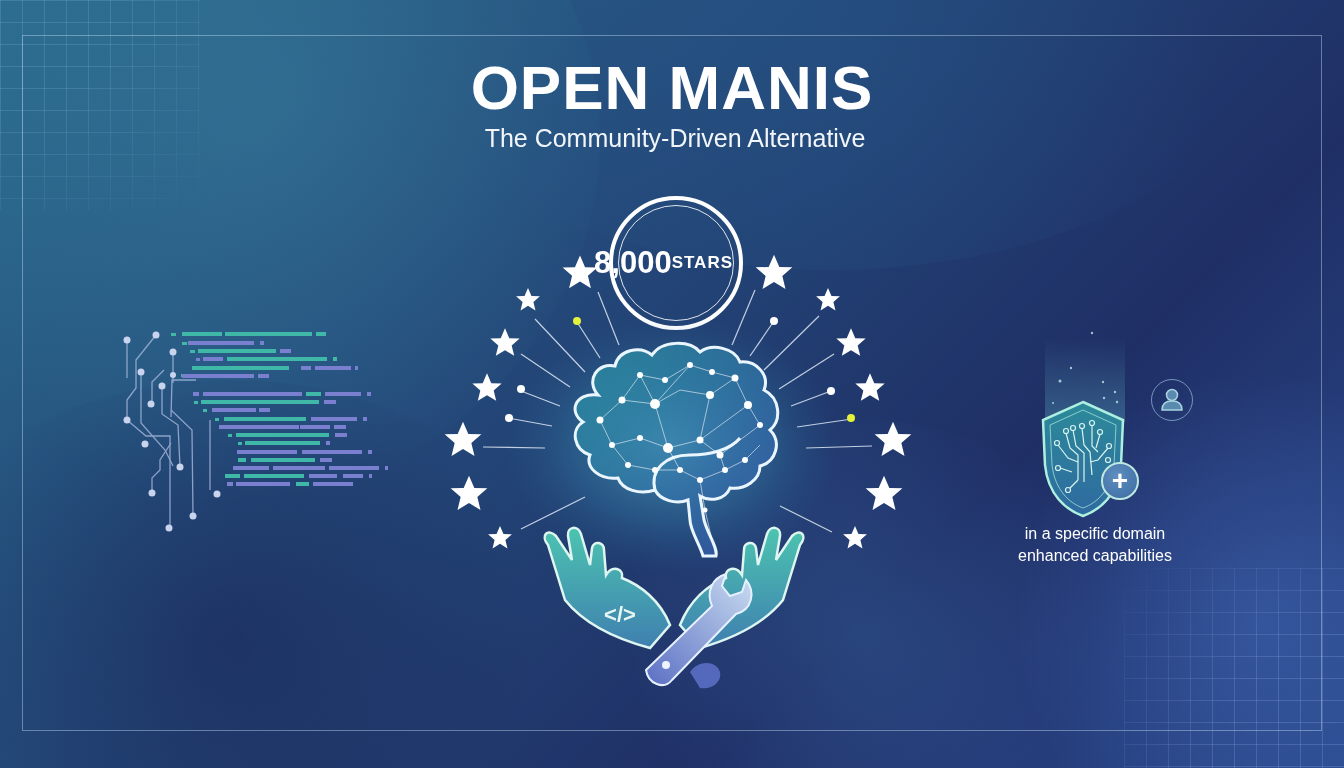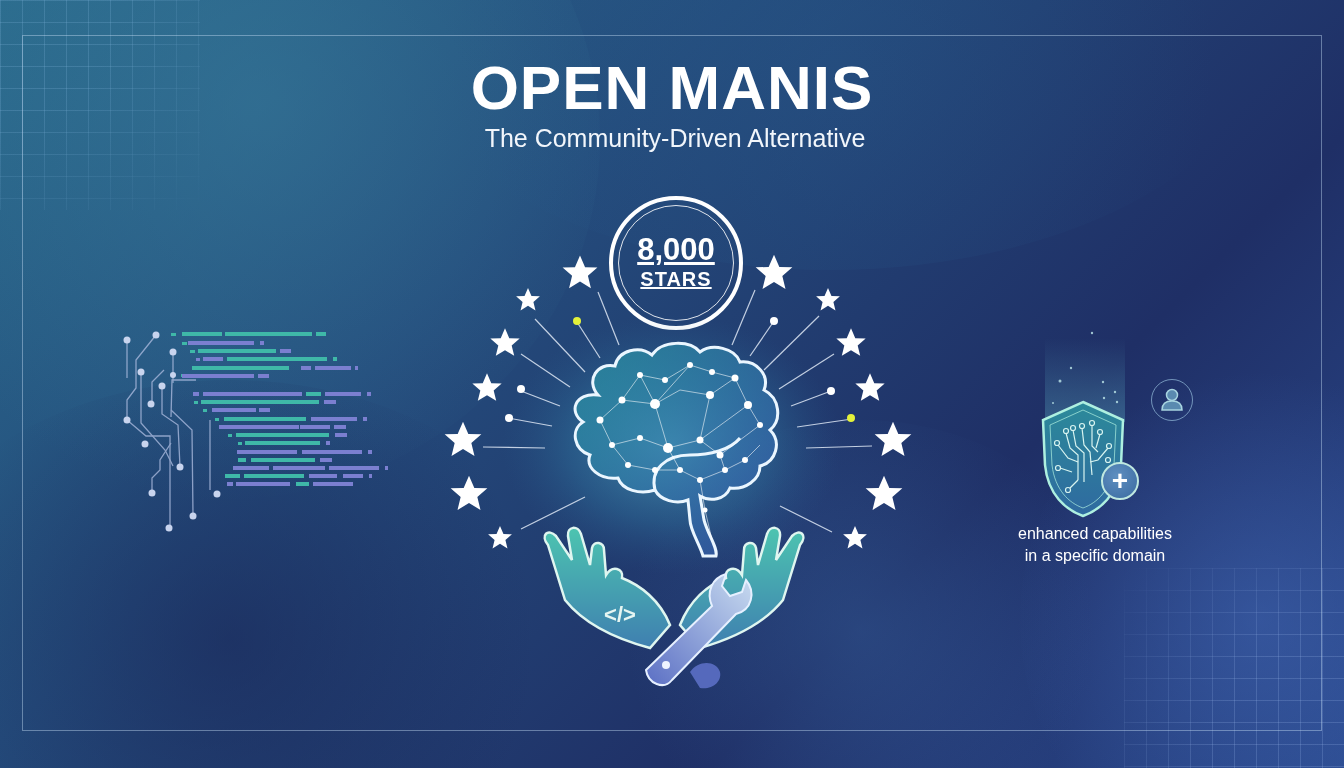--- a/index.html
+++ b/index.html
@@ -28,23 +28,23 @@
     background-size:22px 22px;
     -webkit-mask-image: radial-gradient(circle at 100% 100%, #000 45%, transparent 100%);
     mask-image: radial-gradient(circle at 100% 100%, #000 45%, transparent 100%);
   }
   .frame { position:absolute; left:22px; top:35px; width:1300px; height:696px; border:1px solid rgba(190,215,240,0.45); box-sizing:border-box; pointer-events:none; }
 
   .title { position:absolute; left:0; width:1344px; top:52px; text-align:center; font-weight:bold; font-size:62px; letter-spacing:1px; color:#fff; }
   .subtitle { position:absolute; left:0; width:1350px; top:124px; text-align:center; font-size:25px; color:#f2f6fb; }
 
   .badge { position:absolute; left:609px; top:196px; width:134px; height:134px; border-radius:50%; border:4px solid #fff; box-sizing:border-box; }
-  .badge-inner { position:absolute; left:5px; top:5px; right:5px; bottom:5px; border-radius:50%; border:1.5px solid rgba(255,255,255,0.85); display:flex; flex-direction:column; align-items:center; justify-content:center;text-decoration:underline; }
+  .badge-inner { position:absolute; left:5px; top:5px; right:5px; bottom:5px; border-radius:50%; border:1.5px solid rgba(255,255,255,0.85); display:flex; flex-direction:row; align-items:center; justify-content:flex-end; }
   .badge-num { font-weight:bold; font-size:31px; line-height:32px; }
-  .badge-label { font-weight:bold; font-size:20px; line-height:26px; letter-spacing:1px; }
+  .badge-label { font-weight:bold; font-size:17px; line-height:26px; letter-spacing:1px; }
 
   .art { position:absolute; left:0; top:0; width:1344px; height:768px; pointer-events:none; }
 
   .caption { position:absolute; font-size:16px; line-height:22px; color:#fff; text-align:center; }
   .cap-left { left:190px; top:513px; width:200px; }
   .cap-right { left:995px; top:523px; width:200px; }
 
   .user-btn { position:absolute; left:1151px; top:379px; width:42px; height:42px; border-radius:50%; border:1.5px solid rgba(150,190,220,0.7); box-sizing:border-box; }
   .plus-btn { position:absolute; left:1101px; top:462px; width:38px; height:38px; border-radius:50%; background: radial-gradient(circle at 40% 35%, #5f8fc0, #3a6aa0); border:2px solid #bfe8e0; box-sizing:border-box; display:flex; align-items:center; justify-content:center; color:#fff; font-size:28px; line-height:28px; font-weight:bold; }
 </style>
@@ -348,15 +348,15 @@
   <svg width="40" height="40" viewBox="0 0 40 40">
     <circle cx="20" cy="15" r="5.5" fill="#5a8ab0" stroke="#a8d4e0" stroke-width="1.5"></circle>
     <path d="M10,30 C10,23 15,21 20,21 C25,21 30,23 30,30 Z" fill="#5a8ab0" stroke="#a8d4e0" stroke-width="1.5"></path>
   </svg>
 </div>
 
 <div class="caption cap-left">
 </div>
 
 <div class="caption cap-right">
+  <div>in a specific domain</div>
   <div>enhanced capabilities</div>
-  <div>in a specific domain</div>
 </div>
 
 </body></html>

